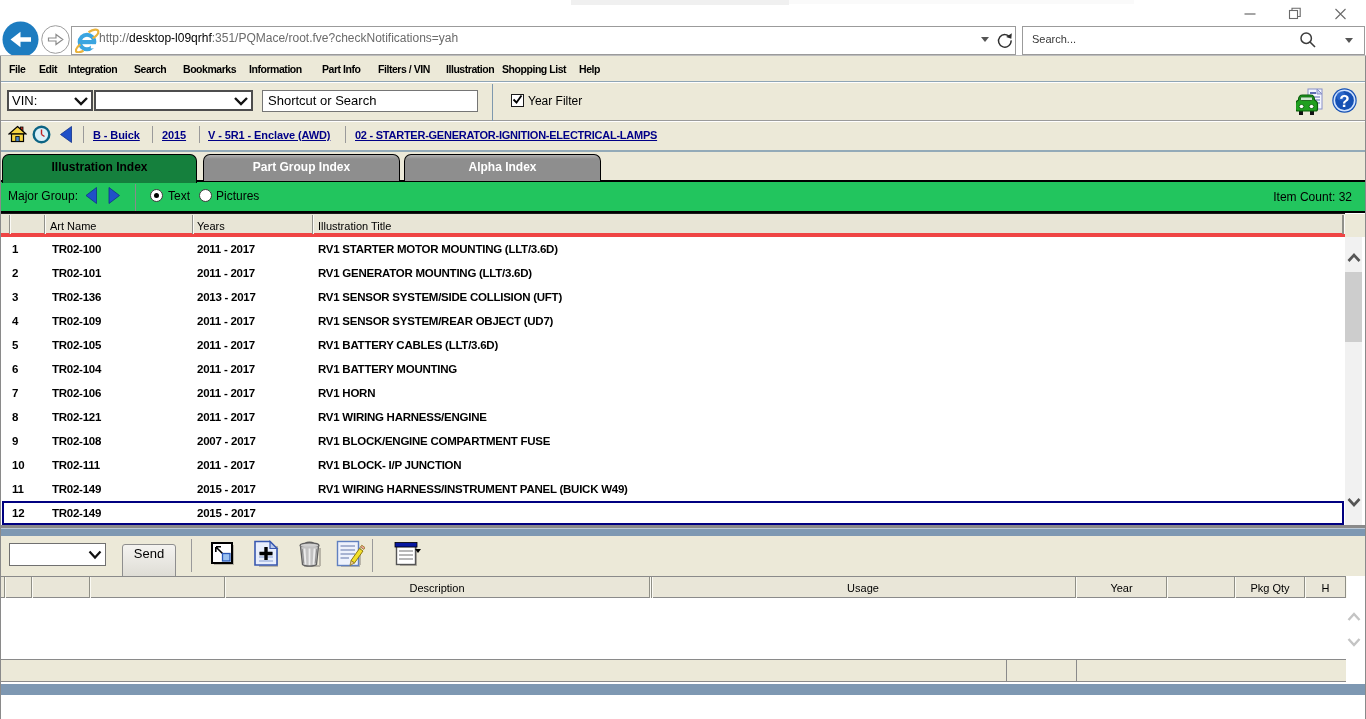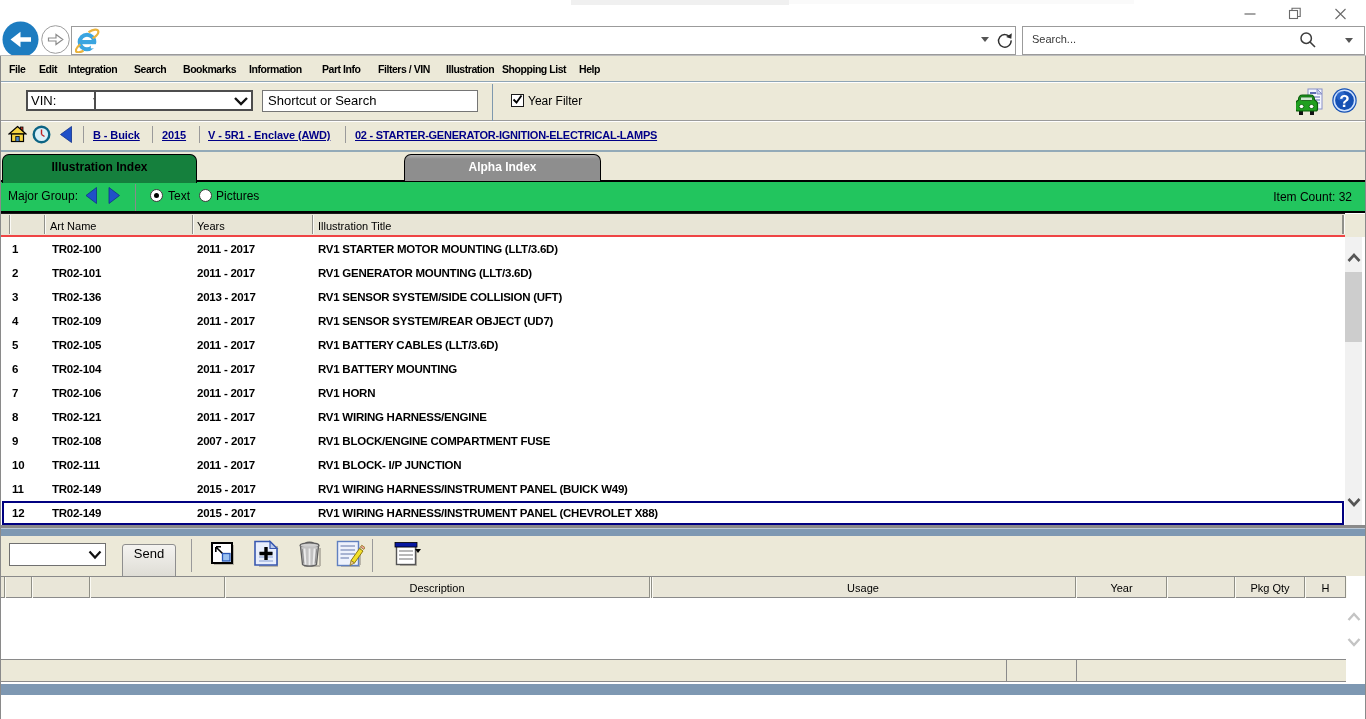--- a/index.html
+++ b/index.html
@@ -31,21 +31,21 @@
 #tabline { left:0; top:180px; width:1366px; height:2px; background:#000; }
 .tab { position:absolute; top:154px; height:27px; border:1.5px solid #000; border-bottom:none; border-radius:7px 7px 0 0; font-size:12px; font-weight:bold; text-align:center; }
 #tab1 { left:2px; width:195px; background:#15803d; color:#000; height:29px; z-index:3; }
 #tab2 { left:203px; width:197px; background:linear-gradient(180deg,#b0b0b0 0,#8e8e8e 4px); color:#fff; }
 #tab3 { left:404px; width:197px; background:linear-gradient(180deg,#b0b0b0 0,#8e8e8e 4px); color:#fff; }
 .tab span { display:block; margin-top:5px; }
 
 #majorrow { left:0; top:182px; width:1366px; height:31px; background:#22c55e; border-bottom:2px solid #000; }
 
 
-#thead1 { left:0; top:213px; width:1345px; height:24px; background:#e8e5d6; border-top:1px solid #1a1a1a; border-bottom:2px solid #ef4444; }
+#thead1 { left:0; top:213px; width:1345px; height:24px; background:#e8e5d6; border-top:1px solid #1a1a1a; border-bottom:4px solid #ef4444; }
 .h1cell { position:absolute; top:6px; font-size:11px; color:#000; white-space:nowrap; }
 .h1sep { position:absolute; top:1px; width:1px; height:19px; background:#90908a; box-shadow:1px 0 0 #fbfaf6; }
 #tbody1 { left:0; top:237px; width:1345px; height:288px; background:#fff; }
 .r { position:absolute; height:24px; width:1345px; }
 .r span { position:absolute; top:6px; font-size:11.5px; letter-spacing:-0.25px; font-weight:bold; white-space:nowrap; }
 .c0 { left:12px; } .c1 { left:52px; } .c2 { left:197px; } .c3 { left:318px; }
 #rowsel { left:2px; top:501px; width:1342px; height:24px; border:2px solid #000080; }
 
 
 #sb1 { left:1345px; top:237px; width:17px; height:288px; background:#f1f1f1; }
@@ -112,20 +112,21 @@
     <path d="M7.5 13 L15 13 L15 9.4 L21.8 14.5 L15 19.6 L15 16 L7.5 16 Z" fill="none" stroke="#8c8c8c" stroke-width="1.2"></path>
   </svg>
 
   <svg class="abs" style="left:75px;top:28px" width="25" height="25" viewBox="0 0 25 25">
     <circle cx="12" cy="14" r="7.3" fill="none" stroke="#3ba5e0" stroke-width="4.1"></circle>
     <rect x="4.6" y="12" width="15" height="4.2" fill="#3ba5e0"></rect>
     <rect x="15.8" y="16.2" width="6" height="4.2" fill="#fff"></rect>
     <path d="M13.5 4.2 C 18.5 1.2 22.8 0.8 23.3 3.4 C 23.7 5.4 20.8 8.4 17.6 10.4" fill="none" stroke="#eab33c" stroke-width="2.2"></path>
     <path d="M8.5 22.8 C 4.2 25 0.8 24.8 0.9 22.3 C 1 20.4 3.4 17.9 5.3 16.4" fill="none" stroke="#eab33c" stroke-width="2.2"></path>
   </svg>
+  <div class="abs" id="urltext">http://<b>desktop-l09qrhf</b>:351/PQMace/root.fve?checkNotifications=yah</div>
   <div class="abs" style="left:981px;top:37px;width:0;height:0;border-left:4.5px solid transparent;border-right:4.5px solid transparent;border-top:5px solid #555;"></div>
   <svg class="abs" style="left:996px;top:32px" width="17" height="17" viewBox="0 0 17 17">
     <path d="M14.2 5.6 A6.3 6.3 0 1 0 15.1 8.4" fill="none" stroke="#2e2e2e" stroke-width="1.4"></path>
     <path d="M15.8 1.2 L15.3 6.7 L10.1 5.0 Z" fill="#2e2e2e"></path>
   </svg>
   <div class="abs" id="searchbox"></div>
   <div class="abs" id="searchtext">Search...</div>
   <svg class="abs" style="left:1298px;top:31px" width="20" height="19" viewBox="0 0 20 19">
     <circle cx="8.2" cy="7.2" r="5.2" fill="none" stroke="#3c3c3c" stroke-width="1.5"></circle>
     <line x1="12" y1="11" x2="17" y2="16" stroke="#3c3c3c" stroke-width="1.6"></line>
@@ -141,21 +142,21 @@
     <span class="mi" style="left:183px">Bookmarks</span>
     <span class="mi" style="left:249px">Information</span>
     <span class="mi" style="left:322px">Part Info</span>
     <span class="mi" style="left:378px">Filters / VIN</span>
     <span class="mi" style="left:446px">Illustration</span>
     <span class="mi" style="left:502px">Shopping List</span>
     <span class="mi" style="left:579px">Help</span>
   </div>
 
   <div class="abs" id="toolbar">
-    <span class="winsel" style="left:7px;top:7px;width:86px;height:21px;margin-left:19px;">
+    <span class="winsel" style="left:7px;top:7px;width:86px;height:21px;">
       <span style="position:absolute;left:3px;top:1px;font-size:13px;">VIN:</span>
       <svg width="16" height="14" viewBox="0 0 16 14">
           <path d="M2 4 l6 6 l6 -6" fill="none" stroke="#111" stroke-width="2.4"></path>
         </svg>
     </span>
     <span class="winsel" style="left:94px;top:7px;width:159px;height:21px;">
       <svg width="16" height="14" viewBox="0 0 16 14">
           <path d="M2 4 l6 6 l6 -6" fill="none" stroke="#111" stroke-width="2.4"></path>
         </svg>
     </span>
@@ -213,20 +214,23 @@
     <span class="bcsep" style="left:152px"></span>
     <span class="bclink" style="left:162px">2015</span>
     <span class="bcsep" style="left:199px"></span>
     <span class="bclink" style="left:208px">V - 5R1 - Enclave (AWD)</span>
     <span class="bcsep" style="left:345px"></span>
     <span class="bclink" style="left:355px;letter-spacing:-0.25px">02 - STARTER-GENERATOR-IGNITION-ELECTRICAL-LAMPS</span>
   </div>
 
   <div class="abs" id="tabrow"></div>
   <div class="abs" id="tabline"></div>
+  <div class="tab" id="tab2">
+      <span>Part Group Index</span>
+    </div>
   <div class="tab" id="tab3">
       <span>Alpha Index</span>
     </div>
   <div class="tab" id="tab1">
       <span>Illustration Index</span>
     </div>
 
   <div class="abs" id="majorrow">
     <span class="abs" style="left:8px;top:7px;font-size:12px;">Major Group:</span>
     <svg class="abs" style="left:85px;top:5px" width="36" height="17" viewBox="0 0 36 17">
@@ -317,21 +321,20 @@
       <div class="r" style="top:240px">
         <span class="c0">11</span>
         <span class="c1">TR02-149</span>
         <span class="c2">2015 - 2017</span>
         <span class="c3">RV1 WIRING HARNESS/INSTRUMENT PANEL (BUICK W49)</span>
       </div>
       <div class="r" style="top:264px">
         <span class="c0">12</span>
         <span class="c1">TR02-149</span>
         <span class="c2">2015 - 2017</span>
-        <span class="c3">RV1 WIRING HARNESS/INSTRUMENT PANEL (CHEVROLET X88)</span>
       </div>
     </div>
   <div class="abs" id="rowsel"></div>
   <div class="abs" id="sb1"></div>
   <div class="abs" id="sb1thumb"></div>
   <svg class="abs" style="left:1347px;top:252px" width="14" height="11" viewBox="0 0 14 11">
       <path d="M1.5 9 L7 3 L12.5 9" fill="none" stroke="#555" stroke-width="2.6"></path>
     </svg>
   <svg class="abs" style="left:1347px;top:497px" width="14" height="11" viewBox="0 0 14 11">
       <path d="M1.5 2 L7 8 L12.5 2" fill="none" stroke="#555" stroke-width="2.6"></path>

